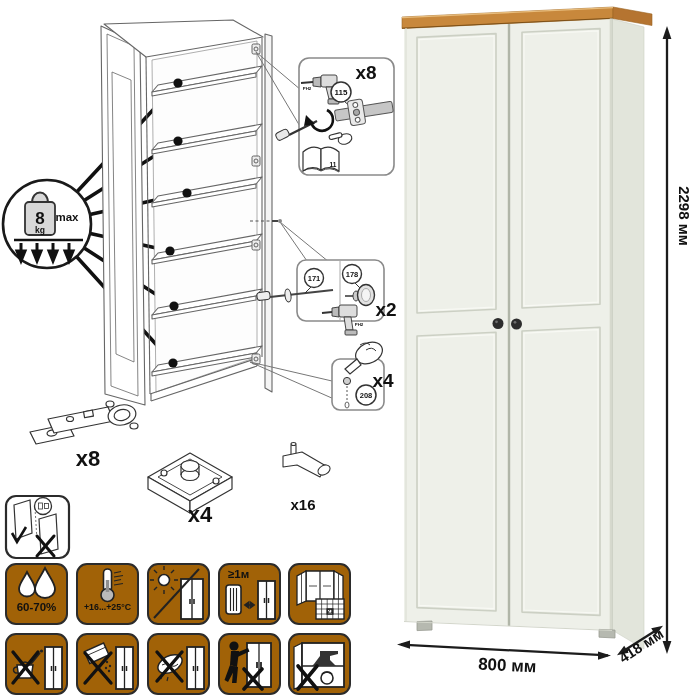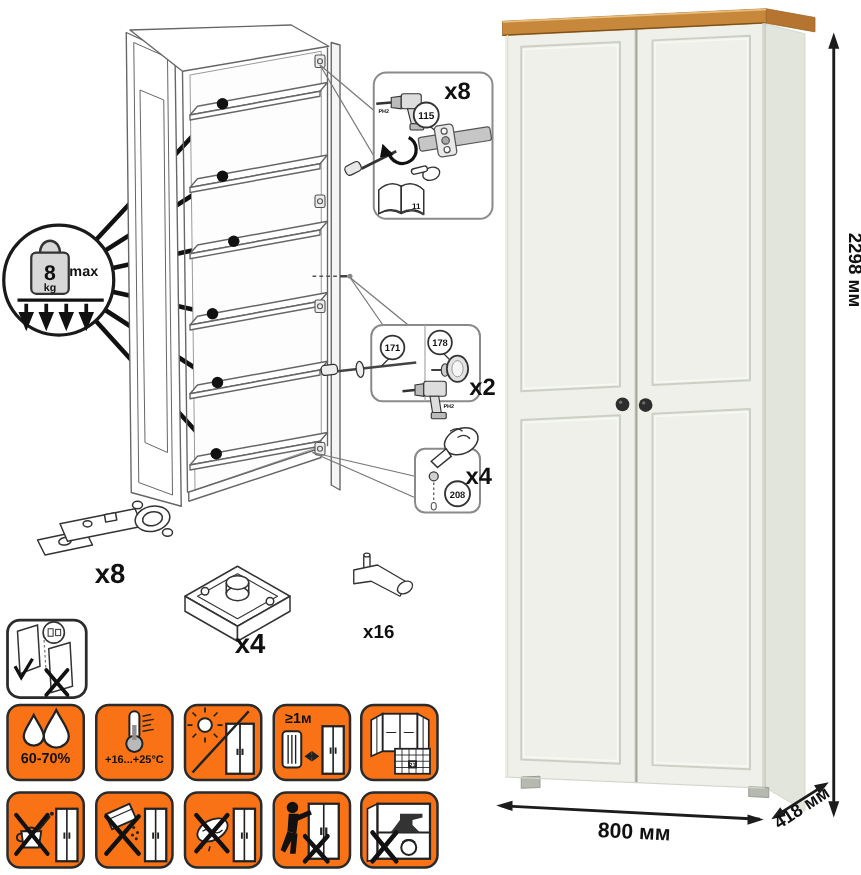--- a/index.html
+++ b/index.html
@@ -1,21 +1,21 @@
 <!DOCTYPE html>
 <html><head>
 <meta charset="utf-8">
 <style>
   html,body{margin:0;padding:0;background:#fff;}
   .stage{position:relative;width:689px;height:700px;background:#fff;overflow:hidden;
          font-family:"Liberation Sans", sans-serif;}
   .abs{position:absolute;}
   .care-box{position:absolute;width:63px;height:62px;border:2.2px solid #2b2b2b;border-radius:11px;
             box-sizing:border-box;display:flex;flex-direction:column;align-items:center;
-            justify-content:flex-start;background:#f97316;overflow:hidden;}
+            justify-content:flex-start;background:#a16207;overflow:hidden;}
   .care-box .cap{font-weight:bold;color:#111;line-height:1;margin-top:0px;white-space:nowrap;}
   svg text{font-family:"Liberation Sans", sans-serif;fill:#111;}
 </style>
 </head>
 <body>
 
 <div class="stage">
 
   <svg class="abs" style="left:0;top:0" width="400" height="560" viewBox="0 0 400 560">
 

